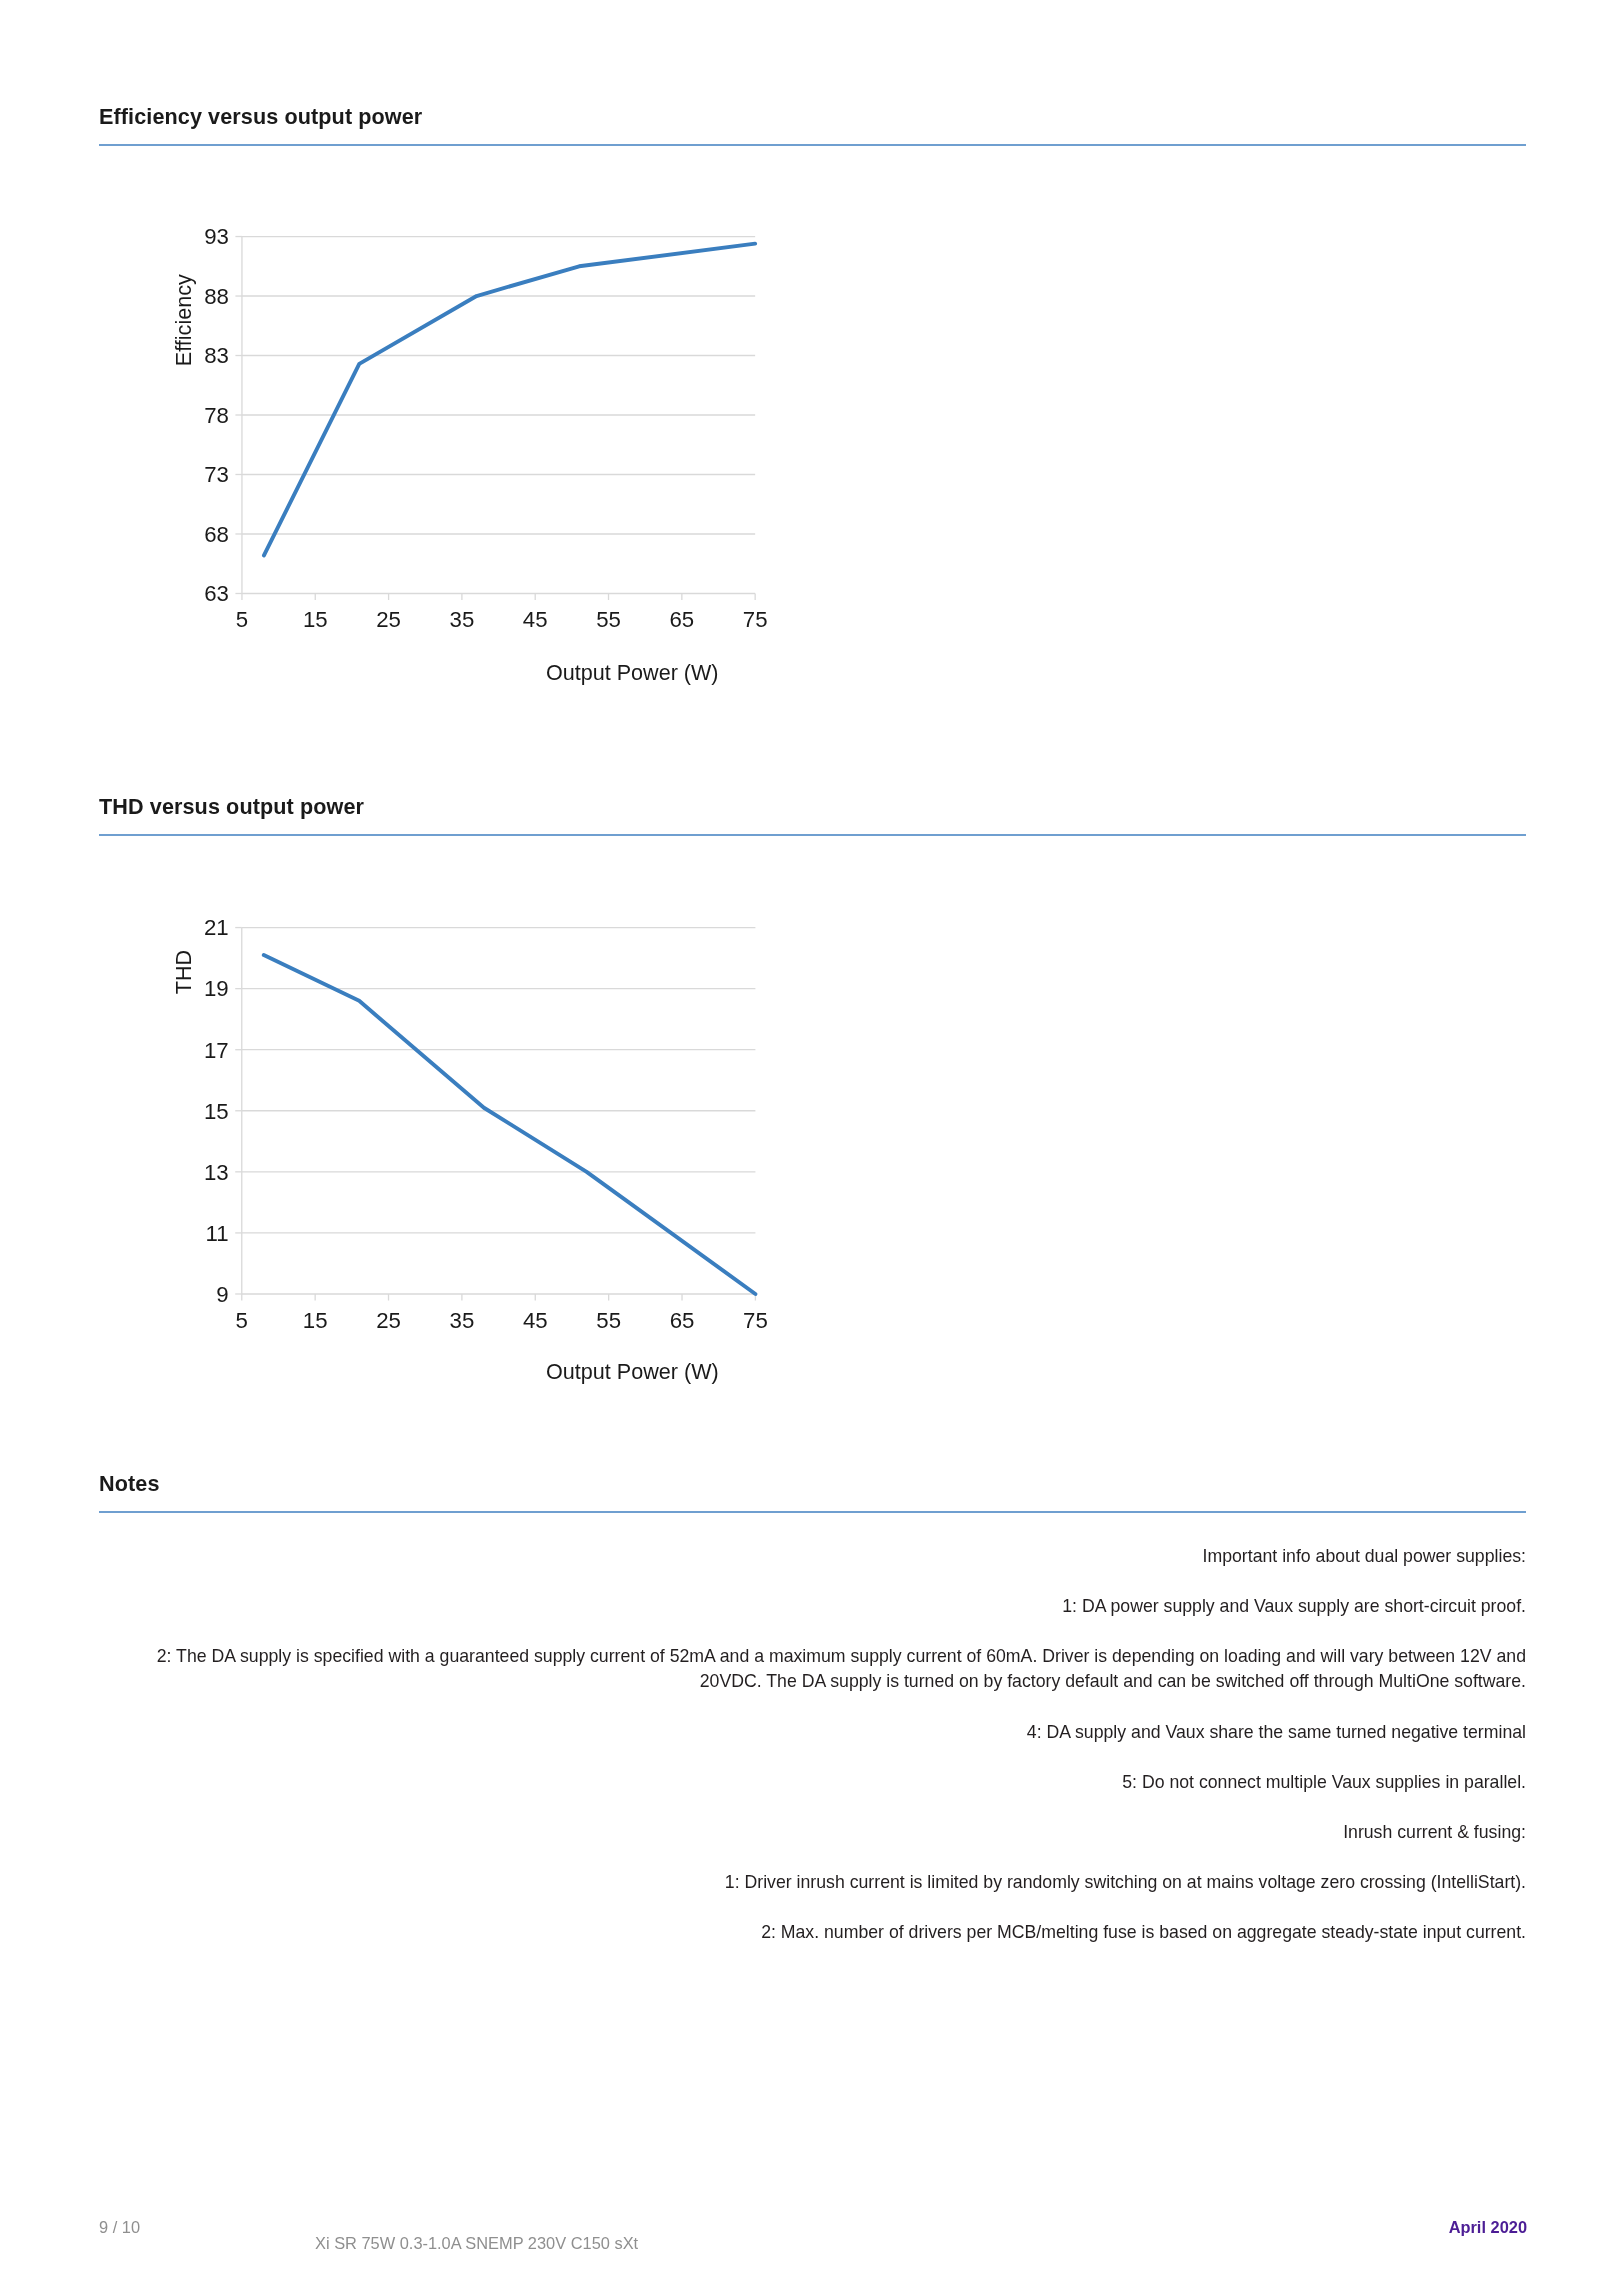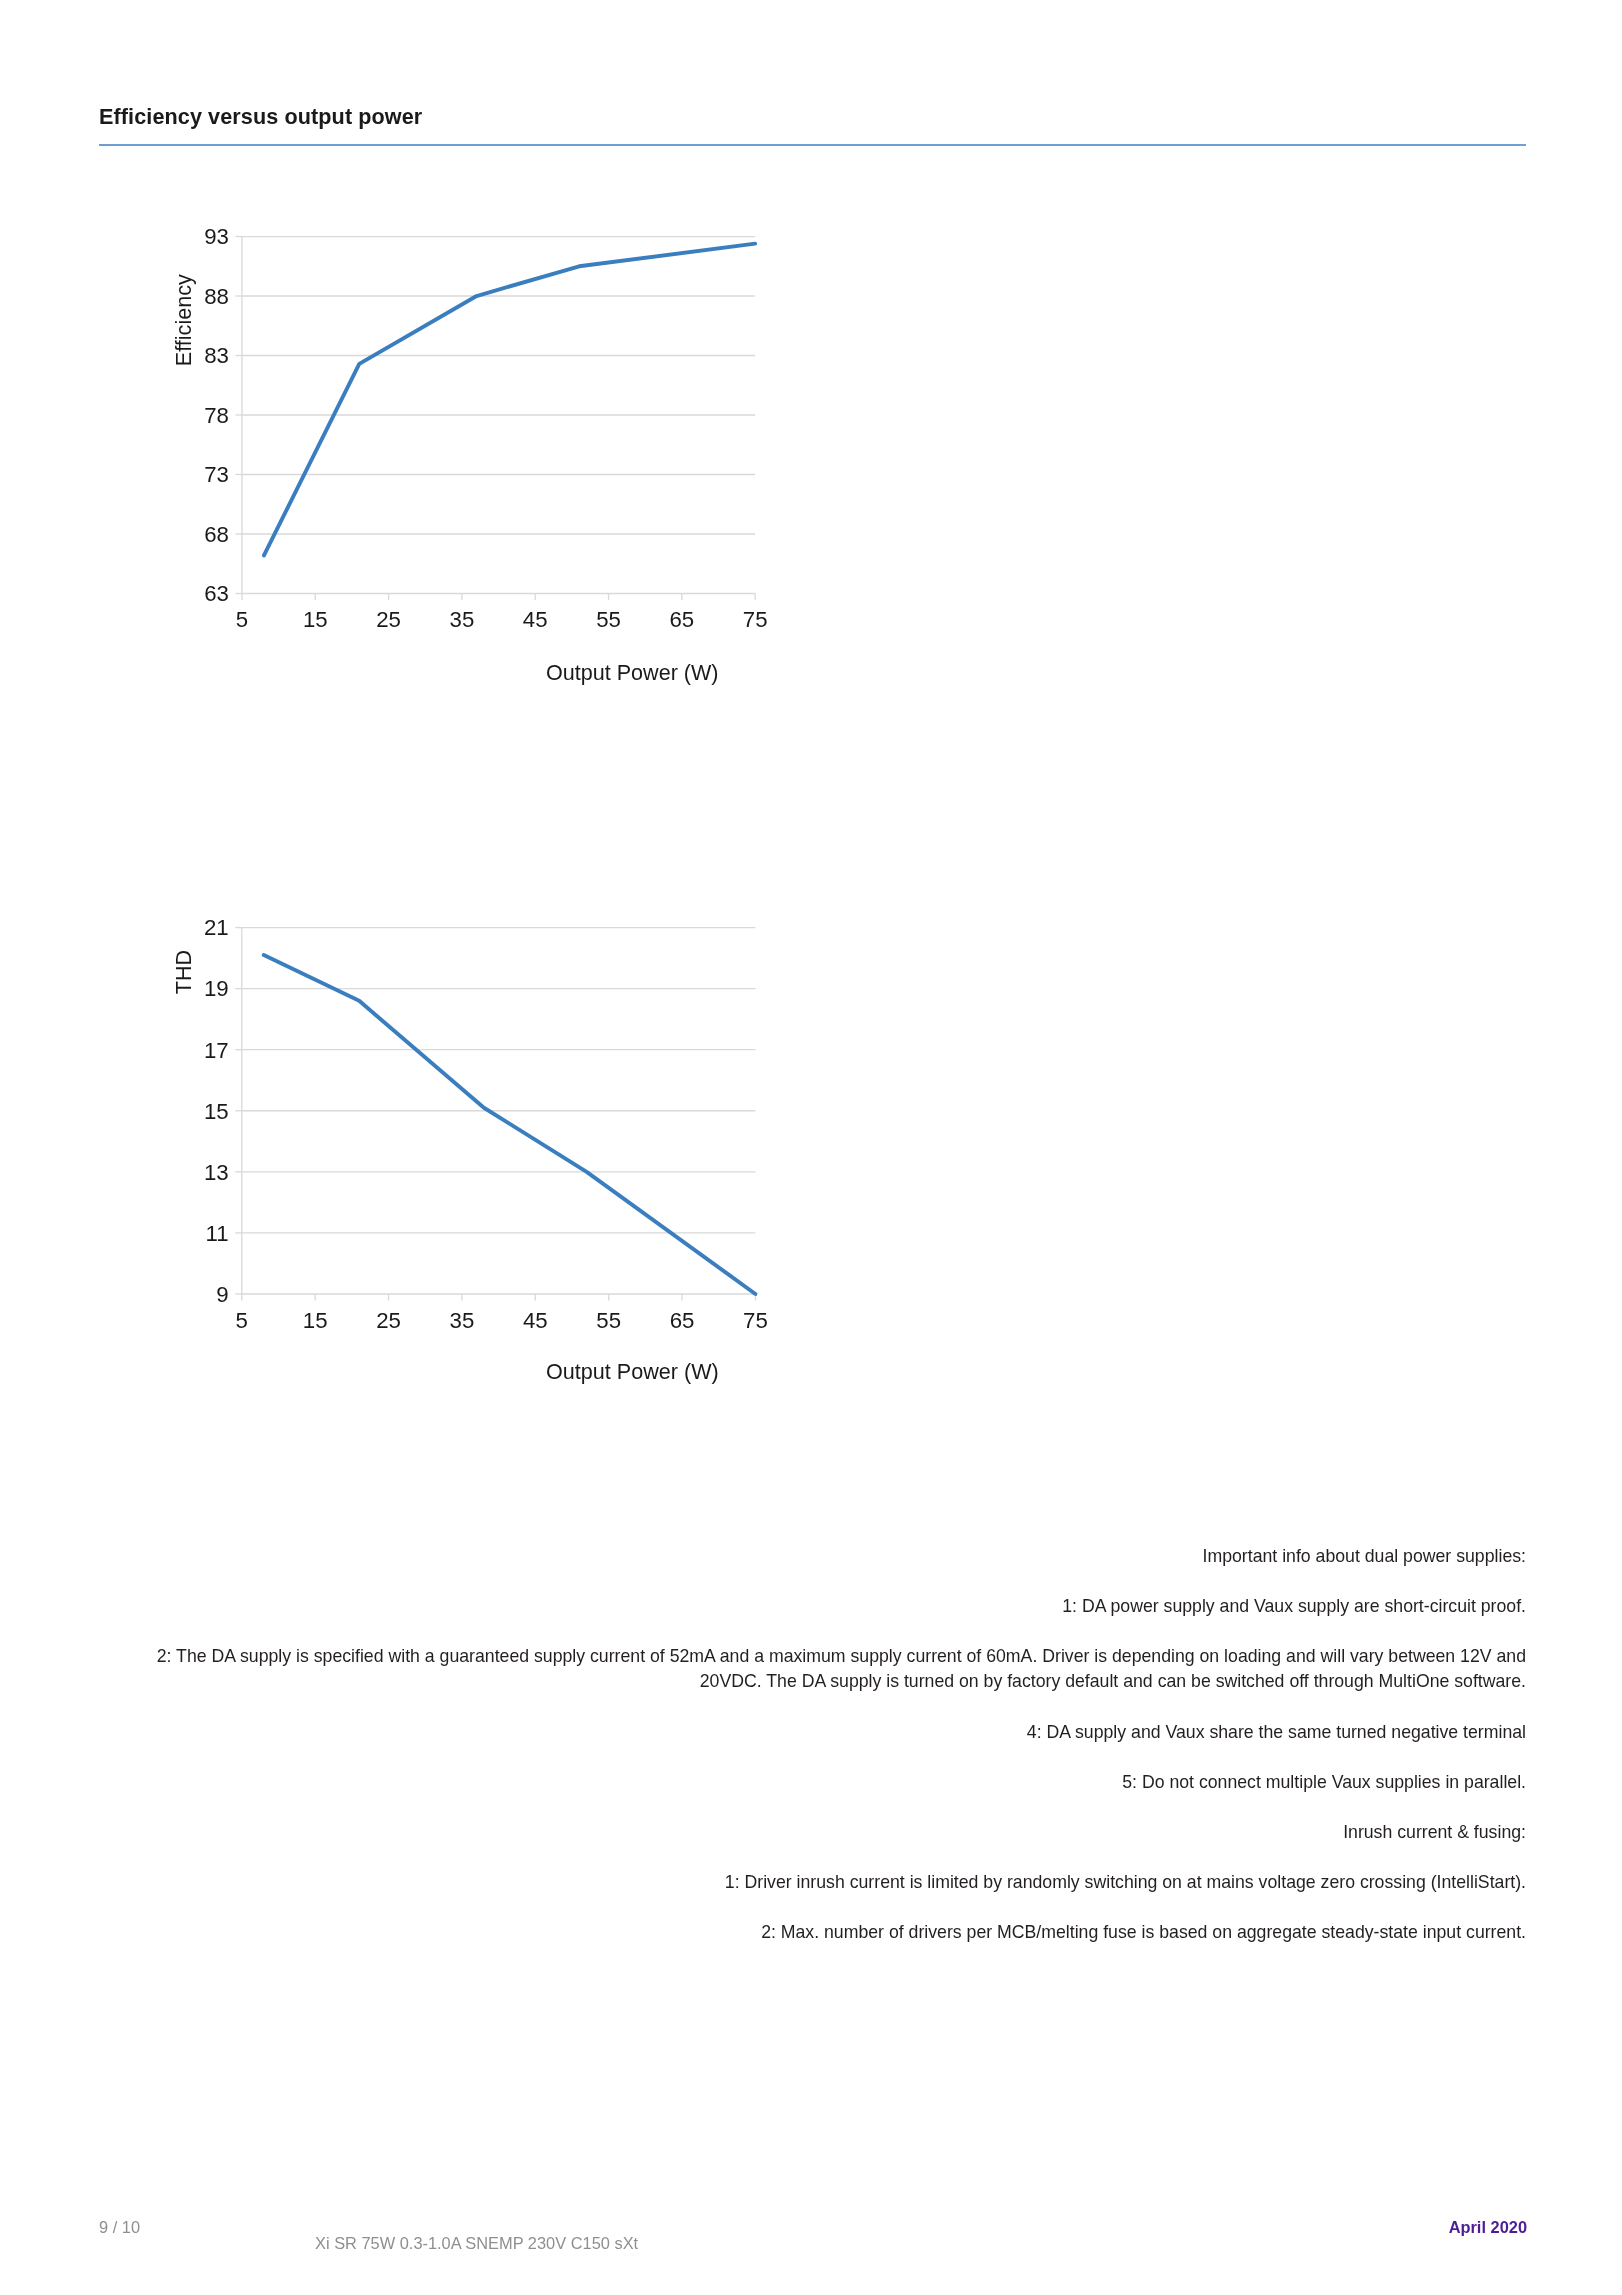--- a/index.html
+++ b/index.html
@@ -156,20 +156,24 @@
         <line x1="890.8571428571428" x2="890.8571428571428" y1="608" y2="618" stroke="#d9d9d9" stroke-width="2"></line>
         <text x="890.8571428571428" y="660" text-anchor="middle" class="axis-tick-text">65</text>
         <line x1="1003" x2="1003" y1="608" y2="618" stroke="#d9d9d9" stroke-width="2"></line>
         <text x="1003" y="660" text-anchor="middle" class="axis-tick-text">75</text>
         <polyline points="251.64285714285714,549.76 397.42857142857144,256.74000000000007 576.8571428571429,153 733.8571428571429,107.5 1003,72.91999999999985" fill="none" stroke="#3a7ebf" stroke-width="6" stroke-linejoin="round" stroke-linecap="round"></polyline>
         <text x="0" y="0" text-anchor="middle" class="axis-title-text" transform="translate(140,190) rotate(-90)">Efficiency</text>
         <text x="815" y="740" text-anchor="middle" class="axis-title-text">Output Power (W)</text>
       </svg>
   </div>
 
+  <div class="section-block" style="top:795px;">
+    <div class="section-title">THD versus output power</div>
+    <div class="section-rule"></div>
+  </div>
 
   <div class="chart-area" style="top:887px;left:99px;height:530px;">
     <svg class="chart-svg" id="chart-thd" width="720" height="530" viewBox="0 0 1100 810">
         <line x1="218" x2="1003" y1="622" y2="622" stroke="#d9d9d9" stroke-width="2"></line>
         <line x1="218" x2="1003" y1="528.6666666666666" y2="528.6666666666666" stroke="#d9d9d9" stroke-width="2"></line>
         <line x1="218" x2="1003" y1="435.33333333333337" y2="435.33333333333337" stroke="#d9d9d9" stroke-width="2"></line>
         <line x1="218" x2="1003" y1="342" y2="342" stroke="#d9d9d9" stroke-width="2"></line>
         <line x1="218" x2="1003" y1="248.66666666666669" y2="248.66666666666669" stroke="#d9d9d9" stroke-width="2"></line>
         <line x1="218" x2="1003" y1="155.33333333333331" y2="155.33333333333331" stroke="#d9d9d9" stroke-width="2"></line>
         <line x1="218" x2="1003" y1="62" y2="62" stroke="#d9d9d9" stroke-width="2"></line>
@@ -203,20 +207,24 @@
         <line x1="890.8571428571428" x2="890.8571428571428" y1="622" y2="632" stroke="#d9d9d9" stroke-width="2"></line>
         <text x="890.8571428571428" y="674" text-anchor="middle" class="axis-tick-text">65</text>
         <line x1="1003" x2="1003" y1="622" y2="632" stroke="#d9d9d9" stroke-width="2"></line>
         <text x="1003" y="674" text-anchor="middle" class="axis-tick-text">75</text>
         <polyline points="251.64285714285714,103.99999999999989 397.42857142857144,173.9999999999999 588.0714285714286,337.33333333333337 745.0714285714286,435.33333333333337 1003,622" fill="none" stroke="#3a7ebf" stroke-width="6" stroke-linejoin="round" stroke-linecap="round"></polyline>
         <text x="0" y="0" text-anchor="middle" class="axis-title-text" transform="translate(140,130) rotate(-90)">THD</text>
         <text x="815" y="752" text-anchor="middle" class="axis-title-text">Output Power (W)</text>
       </svg>
   </div>
 
+  <div class="section-block" style="top:1472px;">
+    <div class="section-title">Notes</div>
+    <div class="section-rule"></div>
+  </div>
 
   <div class="notes-body" id="notes-body">
       <p class="note-line">Important info about dual power supplies:</p>
       <p class="note-line">1: DA power supply and Vaux supply are short-circuit proof.</p>
       <p class="note-line">2: The DA supply is specified with a guaranteed supply current of 52mA and a maximum supply current of 60mA. Driver is depending on loading and will vary between 12V and 20VDC. The DA supply is turned on by factory default and can be switched off through MultiOne software.</p>
       <p class="note-line">4: DA supply and Vaux share the same turned negative terminal</p>
       <p class="note-line">5: Do not connect multiple Vaux supplies in parallel.</p>
       <p class="note-line">Inrush current &amp; fusing:</p>
       <p class="note-line">1: Driver inrush current is limited by randomly switching on at mains voltage zero crossing (IntelliStart).</p>
       <p class="note-line">2: Max. number of drivers per MCB/melting fuse is based on aggregate steady-state input current.</p>

